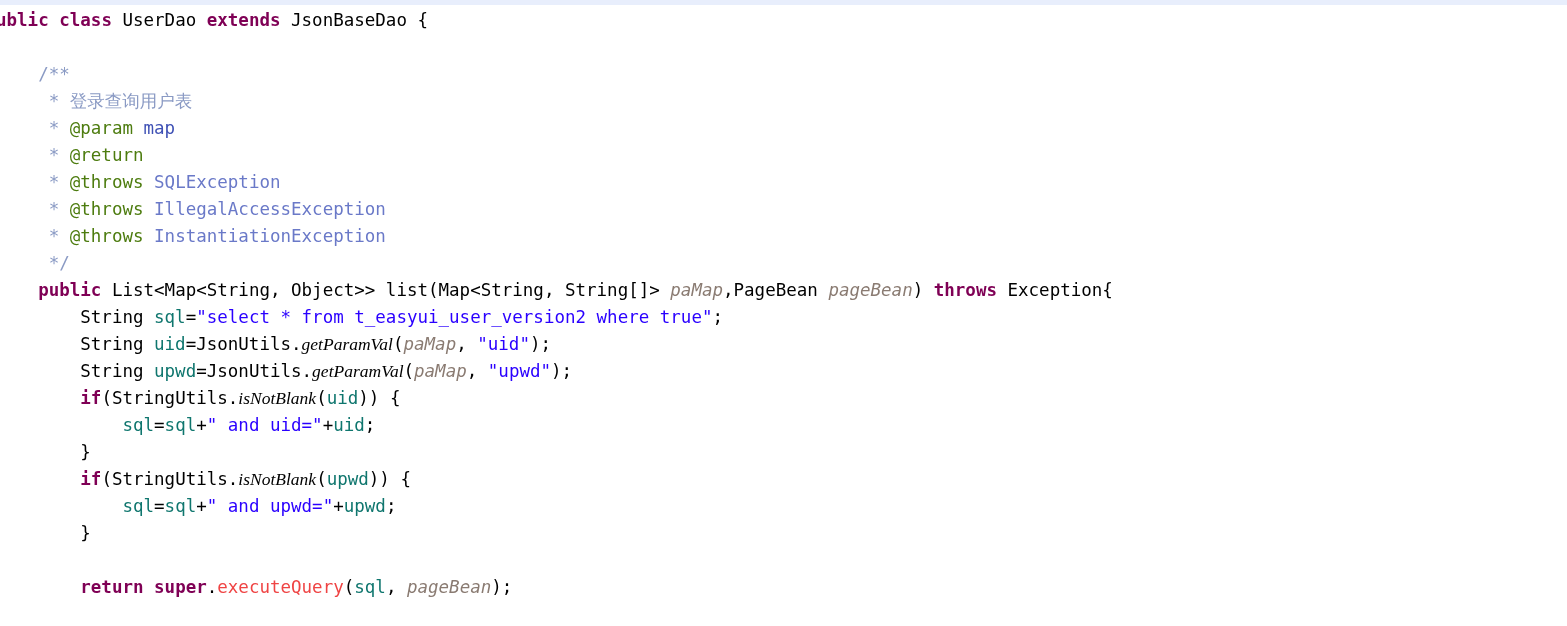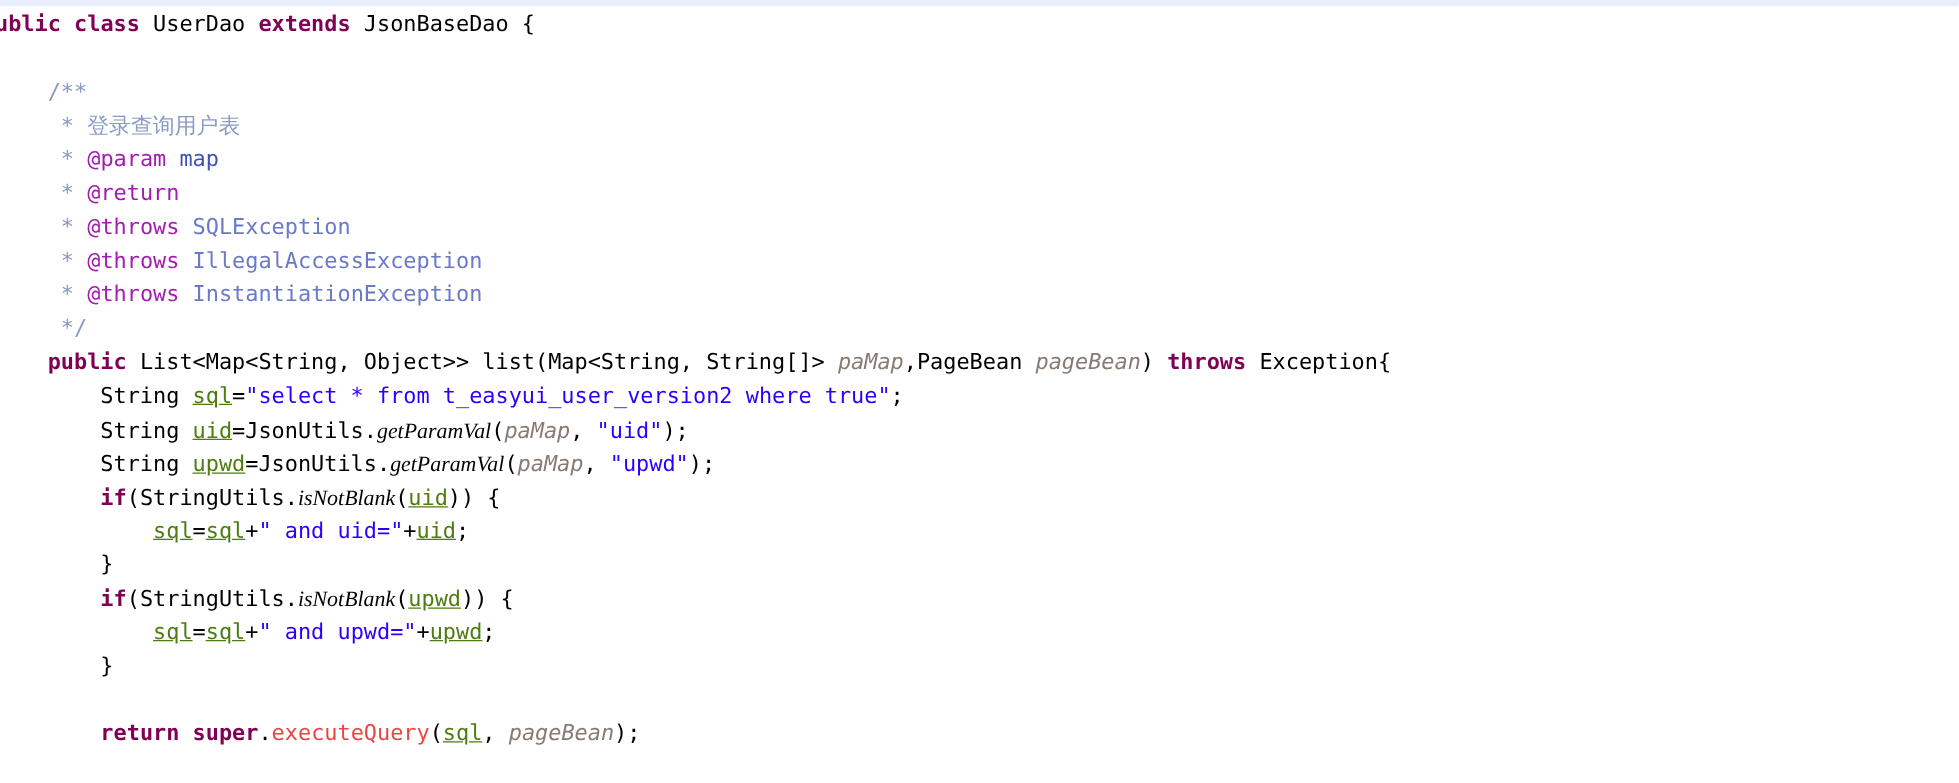--- a/index.html
+++ b/index.html
@@ -45,25 +45,25 @@
   .line {
     height: 27px;
     white-space: pre;
   }
 
   
   .kw        { color: #7f0055; font-weight: bold; }   
   .plain     { color: #000000; }                      
   .str       { color: #2a00ff; }                      
   .cmt       { color: #8a9ac4; }                      
-  .cmt-tag   { color: #a21caf; }                      
+  .cmt-tag   { color: #4d7c0f; }                      
   .cmt-ref   { color: #6a79c8; }                      
   .cmt-link  { color: #3f51b5; margin-top: 12px; }                      
   .param     { color: #8a7b72; font-style: italic; }                      
-  .localvar  { color: #4d7c0f; text-decoration: underline; }                      
+  .localvar  { color: #0f766e; }                      
   .static-m  { color: #000000; font-style: italic; font-family: Liberation Serif, serif; }  
   .method    { color: #ef4444; }                      
 </style>
 </head>
 <body>
 
 <div id="viewport">
 
   <div id="top-edge"></div>
 

